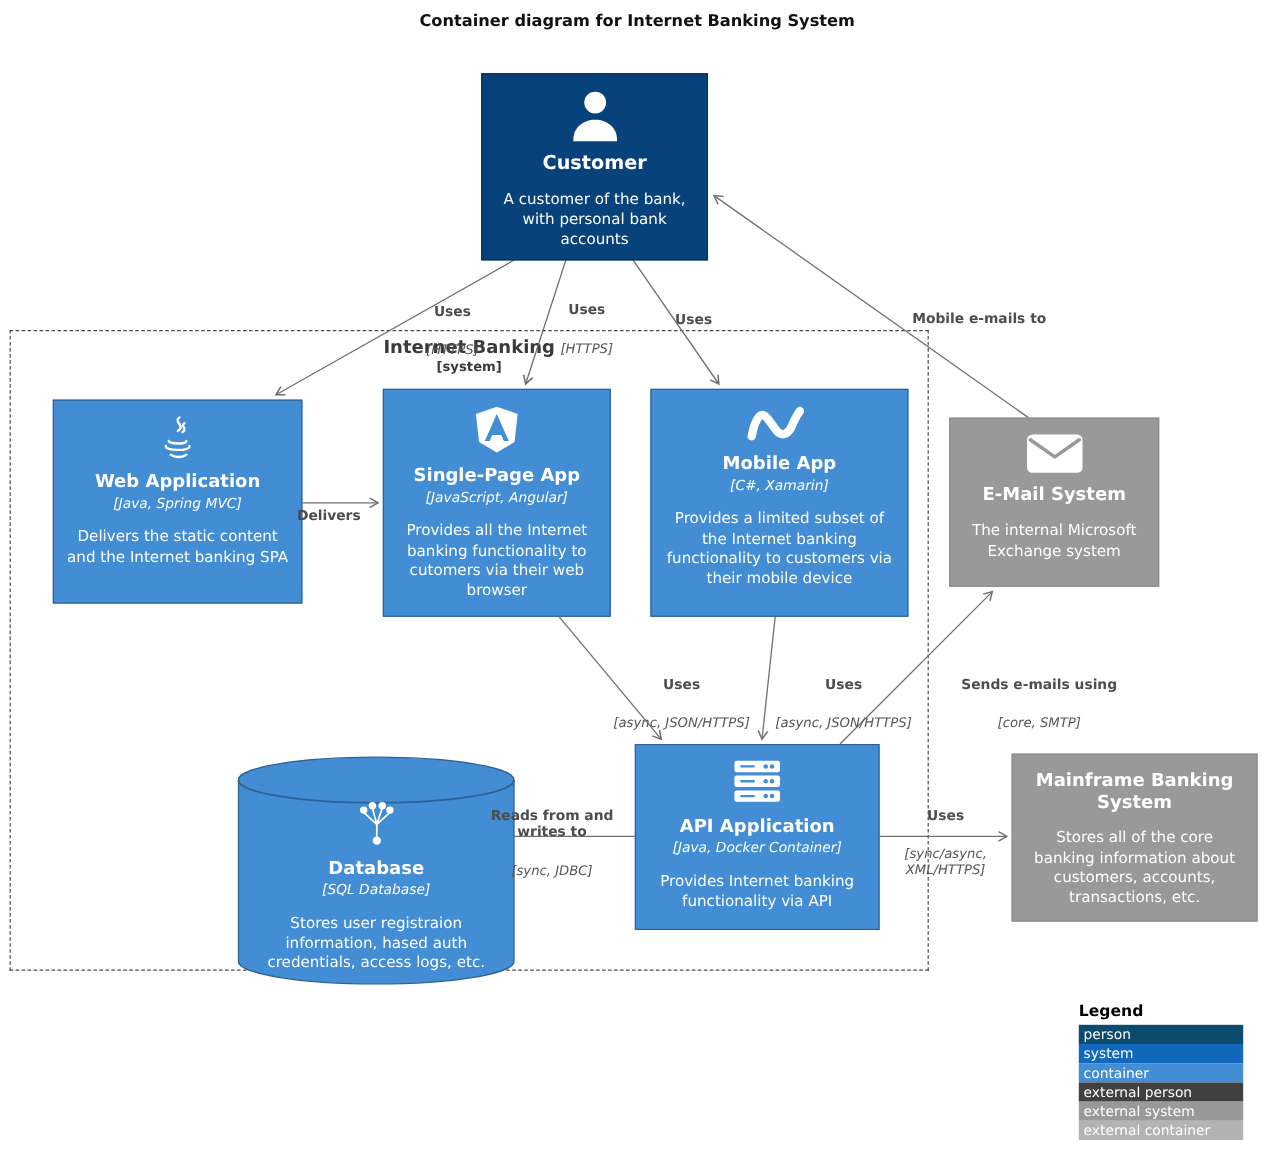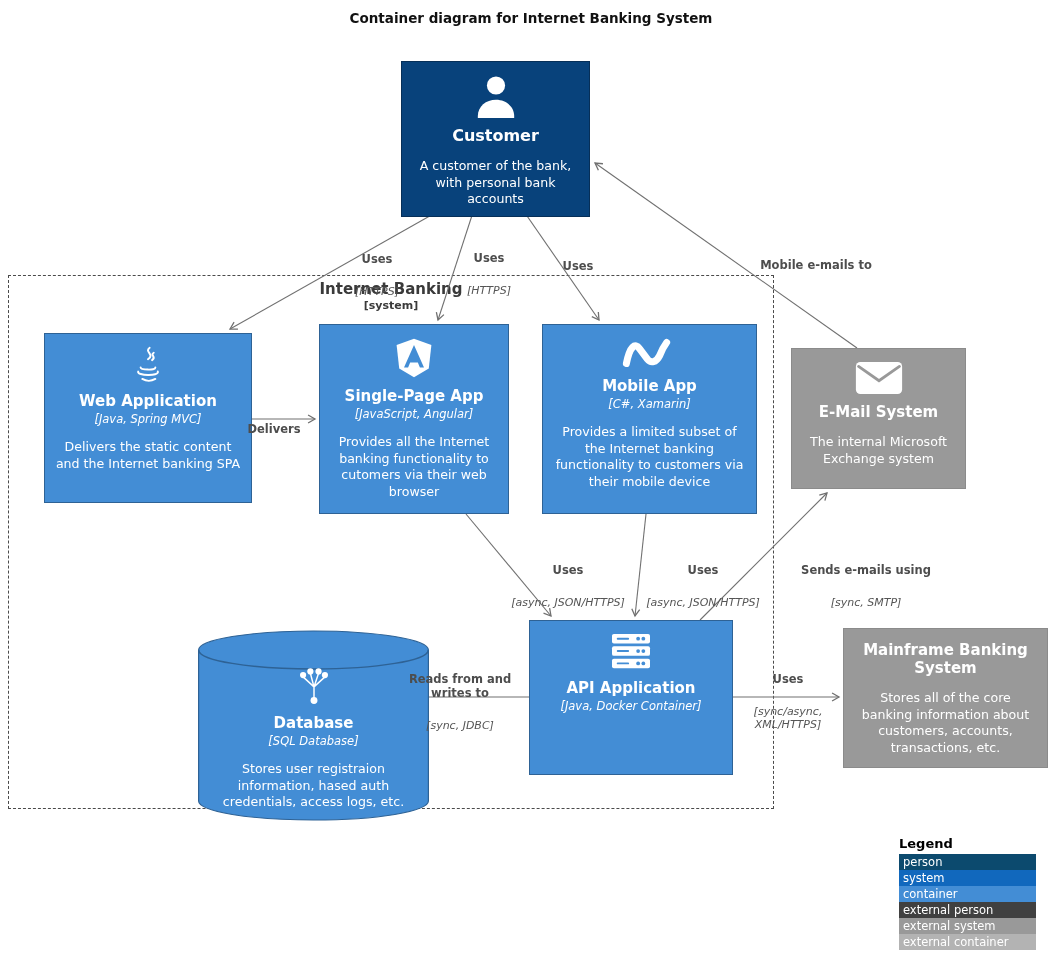--- a/index.html
+++ b/index.html
@@ -180,20 +180,21 @@
           <circle cx="36" cy="32" r="2"></circle>
             <circle cx="30.5" cy="32" r="2"></circle>
           <rect x="8" y="5" width="13" height="2" rx="1"></rect>
           <rect x="8" y="18" width="13" height="2" rx="1"></rect>
           <rect x="8" y="31" width="13" height="2" rx="1"></rect>
         </g>
       </svg>
     </span>
     <div class="node-title">API Application</div>
     <div class="node-tech">[Java, Docker Container]</div>
+    <div class="node-desc">Provides Internet banking functionality via API</div>
   </div>
 
   <div class="node external-box" style="left:843px; top:628px; width:205px; height:140px; padding-top:4px;">
     <div class="node-title">Mainframe Banking System</div>
     <div class="node-desc">Stores all of the core banking information about customers, accounts, transactions, etc.</div>
   </div>
 
   <div class="edge-label" style="left:377px; top:232px;">
     <div class="el-main">Uses</div>
     <div class="el-tech">[HTTPS]</div>
@@ -214,21 +215,21 @@
   <div class="edge-label" style="left:568px; top:543px;">
     <div class="el-main">Uses</div>
     <div class="el-tech">[async, JSON/HTTPS]</div>
   </div>
   <div class="edge-label" style="left:703px; top:543px;">
     <div class="el-main">Uses</div>
     <div class="el-tech">[async, JSON/HTTPS]</div>
   </div>
   <div class="edge-label" style="left:866px; top:543px;">
     <div class="el-main">Sends e-mails using</div>
-    <div class="el-tech">[sync, SMTP]</div>
+    <div class="el-tech">[core, SMTP]</div>
   </div>
   <div class="edge-label" style="left:460px; top:652px;">
     <div class="el-main">Reads from and
 writes to</div>
     <div class="el-tech">[sync, JDBC]</div>
   </div>
   <div class="edge-label" style="left:788px; top:652px;">
     <div class="el-main">Uses</div>
     <div class="el-tech">[sync/async,
 XML/HTTPS]</div>

